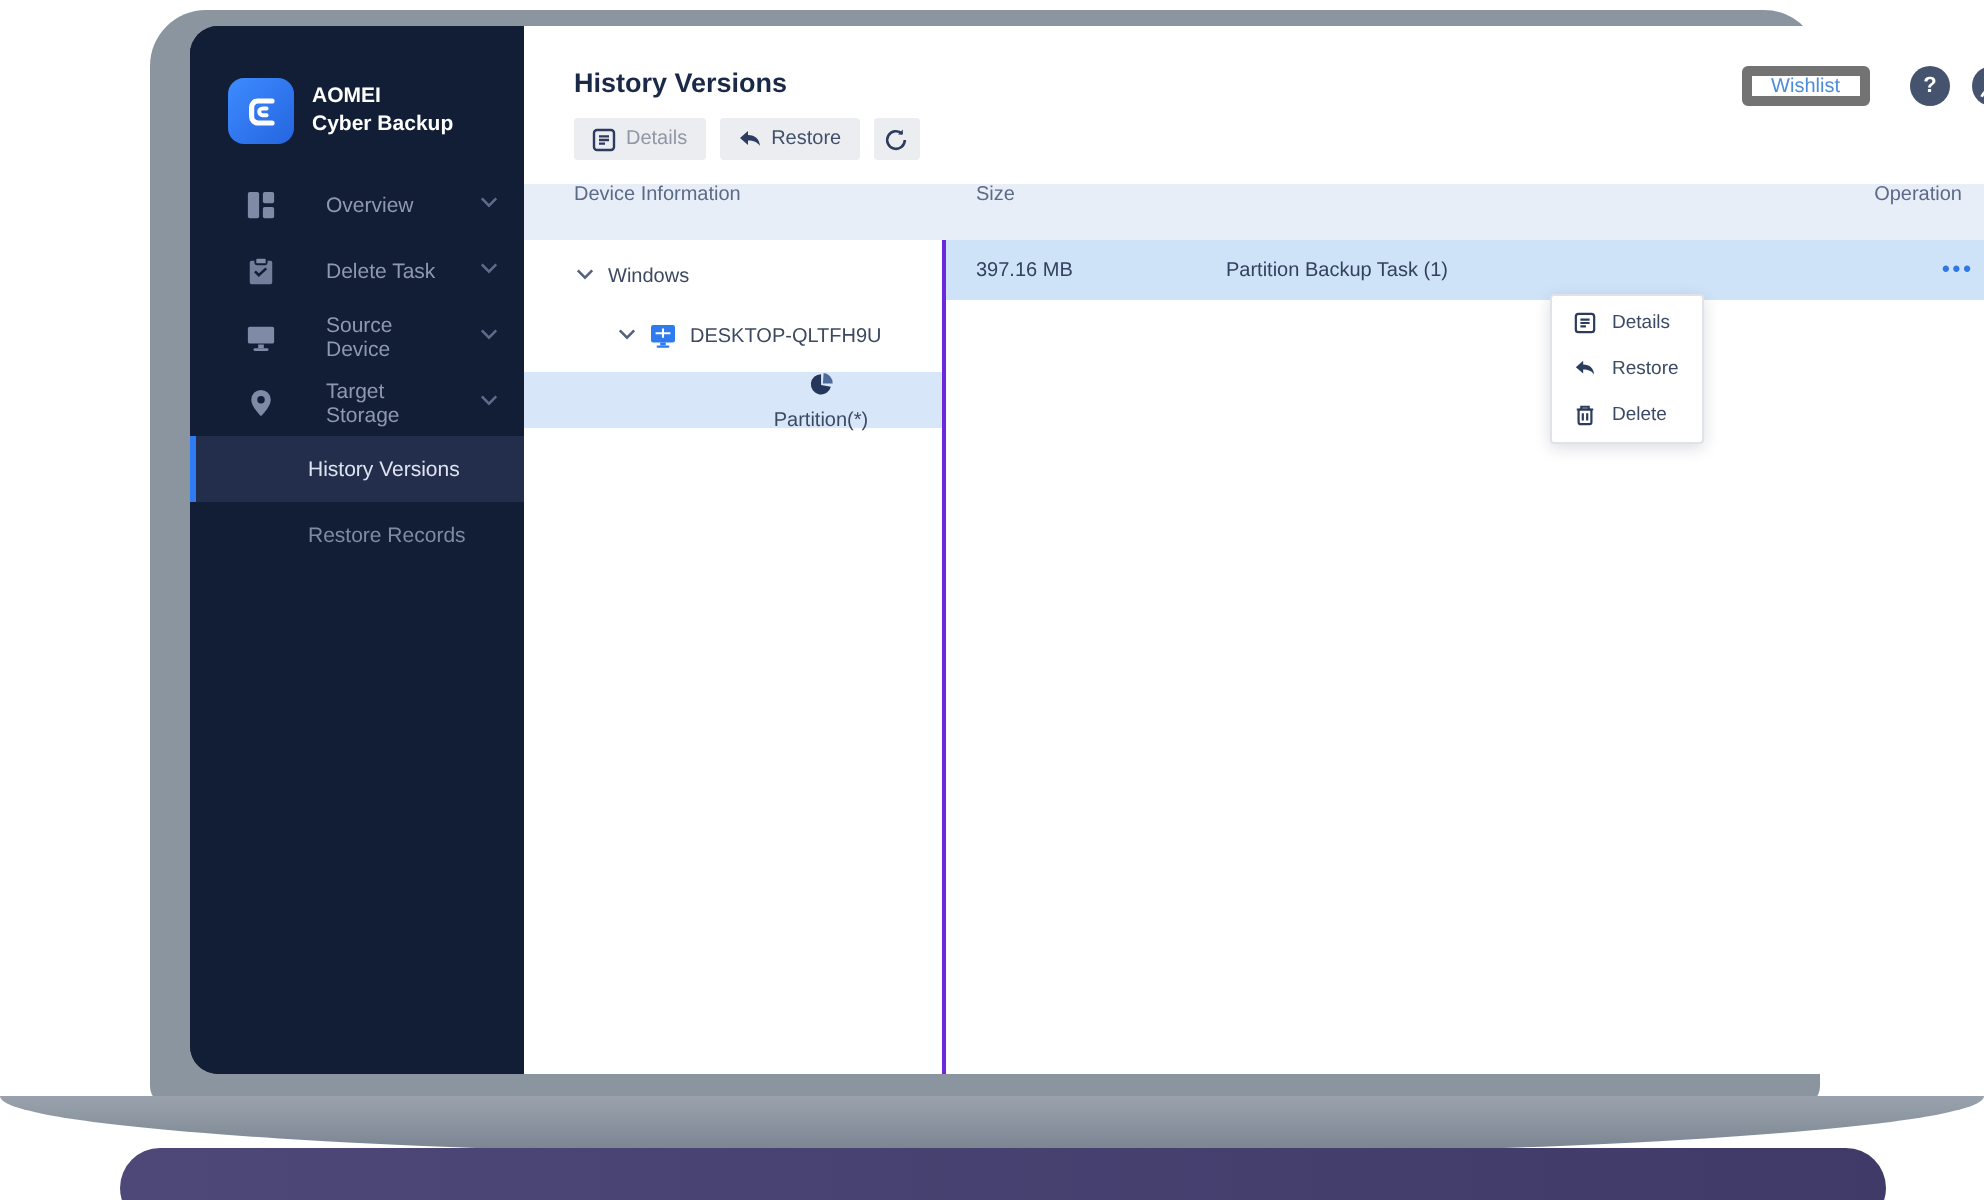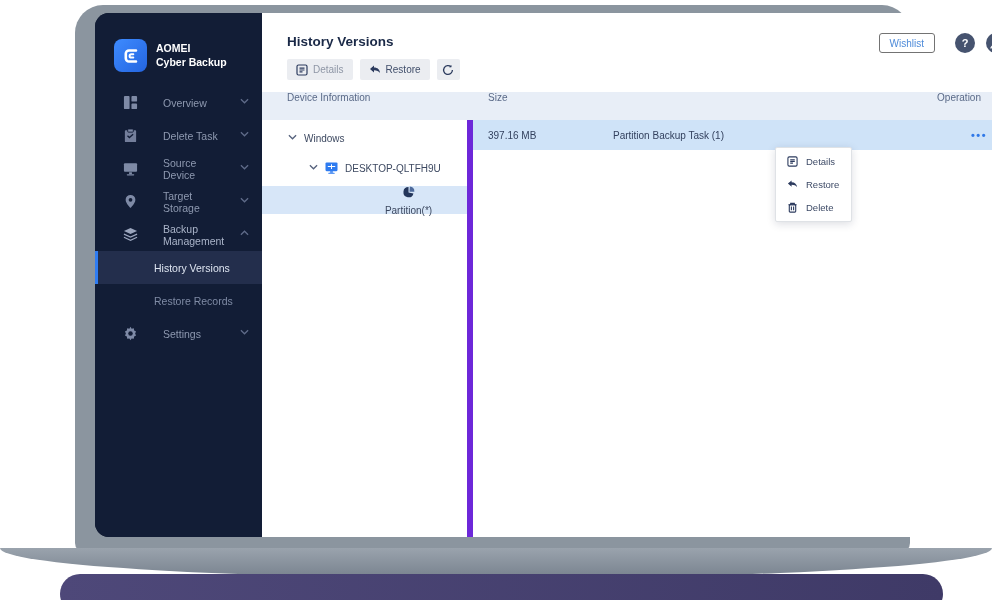--- a/index.html
+++ b/index.html
@@ -52,36 +52,36 @@
             display:flex; align-items:center; gap:5px; padding:0 9px;
             font-size:10px; cursor:pointer; font-family:inherit; }
   .tb-btn .ticon { width:12px; height:12px; color:#2c3b5e; }
   .tb-details { color:#8f97a6; }
   .tb-restore { color:#41507, }
   .tb-restore { color:#414f6b; }
   .tb-refresh { width:23px; padding:0; justify-content:center; }
   .header-right { position:absolute; right:17px; top:20px; display:flex;
                   align-items:center; gap:11px; }
   .wishlist-btn { height:20px; padding:0 10px; background:#fff; cursor:pointer;
-                  border:1px solid #737373; border-radius:3px; color:#4e8bd9;
+                  border:5px solid #737373; border-radius:3px; color:#4e8bd9;
                   font-size:10px; font-family:inherit; margin-right:9px; }
   .circle-ic { width:20px; height:20px; border-radius:50%; background:#46536f;
                display:flex; align-items:center; justify-content:center; cursor:pointer; }
   .circle-ic.q { color:#fff; font-size:11px; font-weight:bold; }
 
   
   .table-head { height:28px; flex:none; background:#e8eef7; display:flex;
                 align-items:flex-start; font-size:10px; color:#5a6a88; }
   .th-device { width:211px; padding-left:25px; flex:none; }
   .th-size { width:140px; padding-left:15px; flex:none; }
   .th-task { width:205px; flex:none;margin-top:40px; }
   .th-op { flex:1; text-align:right; padding-right:42px; }
 
   .content { flex:1; display:flex; min-height:0; }
-  .tree-panel { width:211px; flex:none; border-right:6px solid #6d28d9; padding-top:3px; }
+  .tree-panel { width:211px; flex:none; border-right:2px solid #6d28d9; padding-top:3px; }
   .tree-row { height:30px; display:flex; align-items:center; gap:7px;
               font-size:10px; color:#3d4961; cursor:pointer; }
   .tr-root { padding-left:26px; }
   .tr-device { padding-left:47px; }
   .tr-part { padding-left:88px; height:28px; margin-top:3px; background:#d7e6f8;flex-direction:column; }
   .tchev { width:9px; height:9px; color:#55617c; flex:none; }
 
   .data-panel { flex:1; display:flex; flex-direction:column; min-width:0; }
   .data-row { height:30px; flex:none; background:#cfe3f8; display:flex;
               align-items:center; font-size:10px; color:#33415e; cursor:pointer; }
@@ -182,58 +182,29 @@
             </svg>
           </span>
           <span class="lbl">Target Storage</span>
           <span class="chev">
             <svg viewBox="0 0 10 6" width="9" height="6" fill="none">
                 <path d="M1 1l4 4 4-4" stroke="currentColor" stroke-width="1.4"></path>
               </svg>
           </span>
         </div>
 
-        <div class="nav-item" style="color:#aab4c9;">
-          <span class="nicon" style="color:#9aa5bd;">
-            <svg viewBox="0 0 16 16" width="15" height="15" fill="currentColor">
-              <path d="M8 1l7 3.2L8 7.4 1 4.2 8 1z"></path>
-              <path d="M1 7.6l7 3.2 7-3.2" stroke="currentColor" stroke-width="1.3" fill="none"></path>
-              <path d="M1 11l7 3.2 7-3.2" stroke="currentColor" stroke-width="1.3" fill="none"></path>
-            </svg>
-          </span>
-          <span class="lbl">Backup Management</span>
-          <span class="chev">
-            <svg viewBox="0 0 10 6" width="9" height="6" fill="none" style="transform:rotate(180deg)">
-                <path d="M1 1l4 4 4-4" stroke="currentColor" stroke-width="1.4"></path>
-              </svg>
-          </span>
-        </div>
 
         <div class="nav-sub active">
           <span>History Versions</span>
         </div>
 
         <div class="nav-sub">
           <span>Restore Records</span>
         </div>
 
-        <div class="nav-item">
-          <span class="nicon">
-            <svg viewBox="0 0 16 16" width="15" height="15" fill="currentColor">
-              <path d="M8 .8l1.2 2 2.3-.4.4 2.3 2 1.2-1 2.1 1 2.1-2 1.2-.4 2.3-2.3-.4-1.2 2-1.2-2-2.3.4-.4-2.3-2-1.2 1-2.1-1-2.1 2-1.2.4-2.3 2.3.4L8 .8z"></path>
-              <circle cx="8" cy="8" r="2.4" fill="#121d36"></circle>
-            </svg>
-          </span>
-          <span class="lbl">Settings</span>
-          <span class="chev">
-            <svg viewBox="0 0 10 6" width="9" height="6" fill="none">
-                <path d="M1 1l4 4 4-4" stroke="currentColor" stroke-width="1.4"></path>
-              </svg>
-          </span>
-        </div>
 
       </div>
     </div>
 
     <div class="main">
 
       <div class="main-header">
         <div class="page-title">History Versions</div>
 
         <div class="toolbar">

